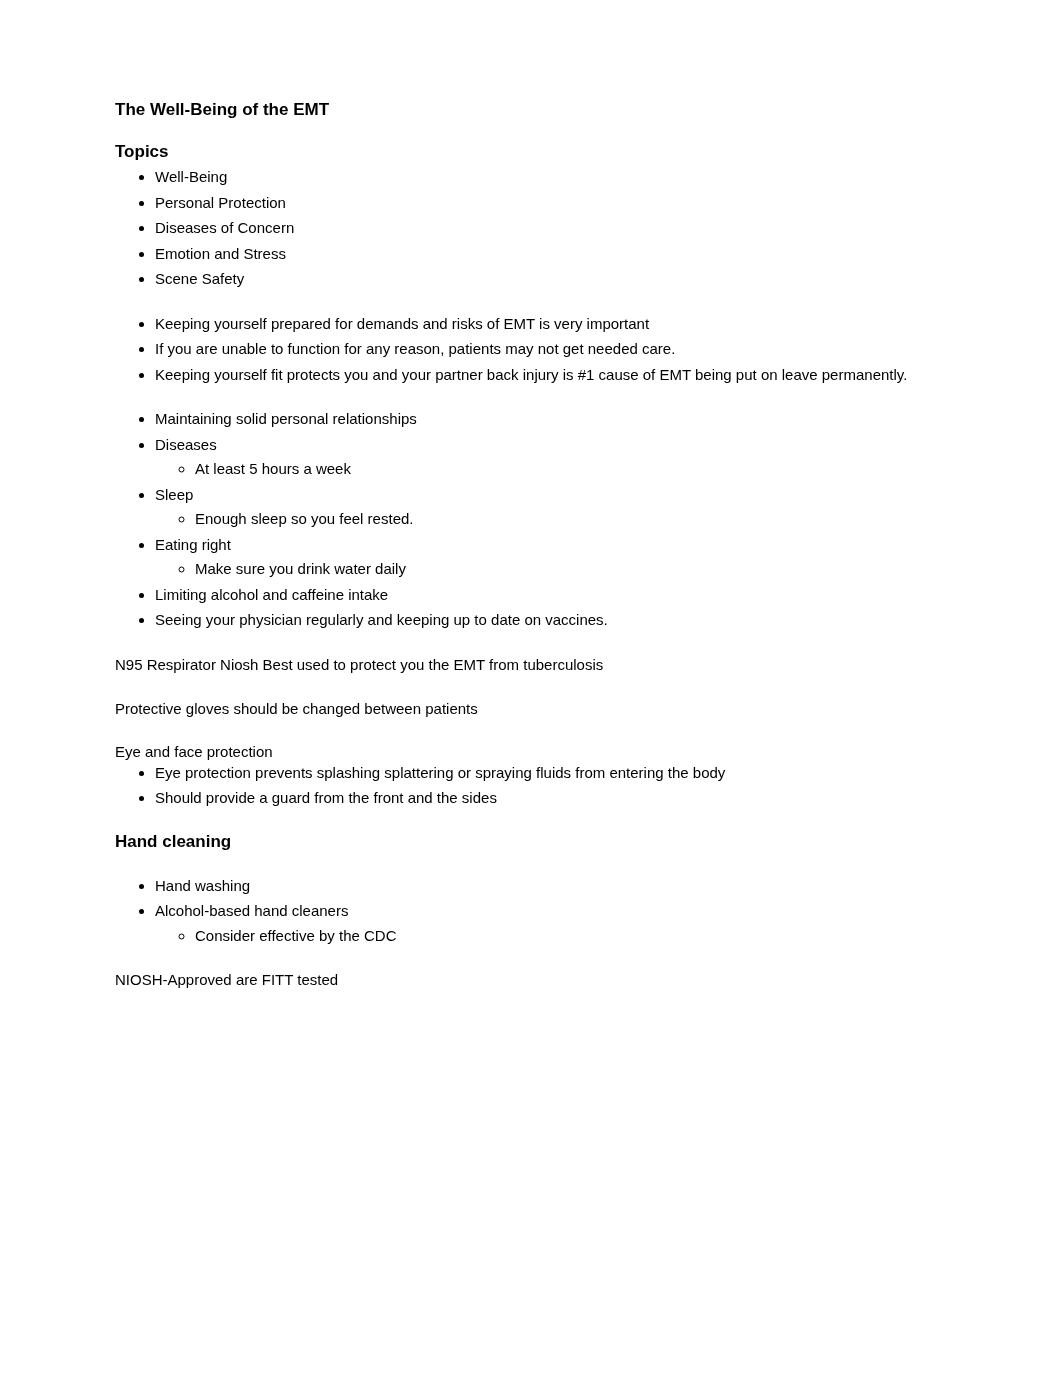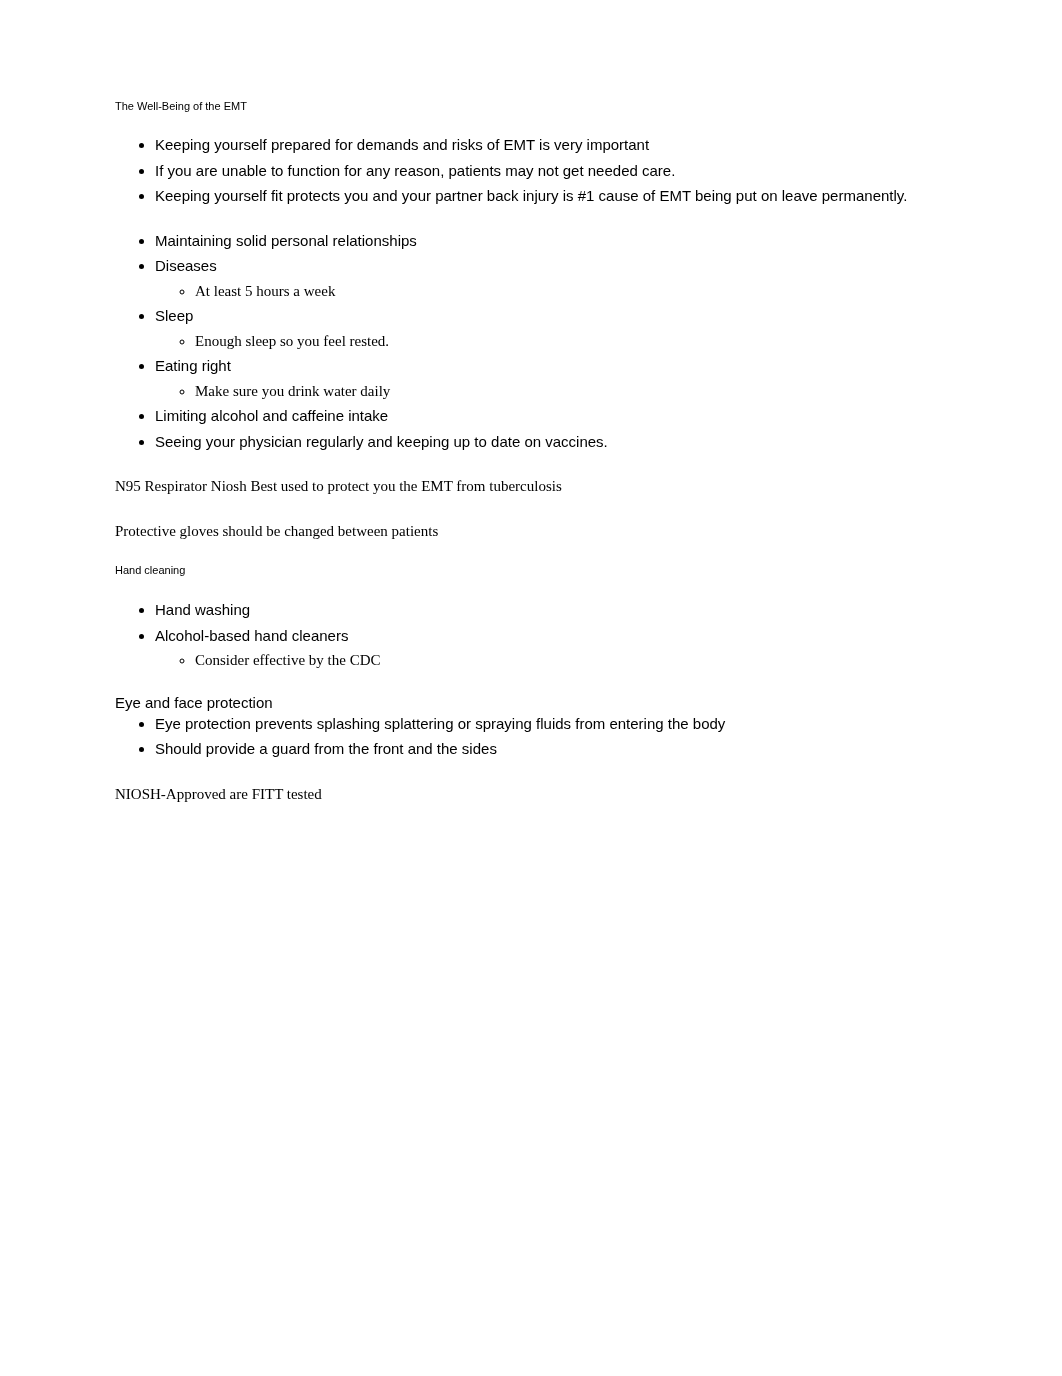--- a/index.html
+++ b/index.html
@@ -20,22 +20,22 @@
     .page-container {
       padding: 100px 115px 100px 115px;
       max-width: 1062px;
     }
 
     .section {
       margin-bottom: 22px;
     }
 
     .heading {
-      font-weight: normal;
-      font-size: 11px;
+      font-weight: bold;
+      font-size: 17px;
       margin-bottom: 4px;
     }
 
     ul.bullet-list {
       list-style-type: disc;
       padding-left: 40px;
       margin-top: 2px;
     }
 
     ul.bullet-list li {
@@ -46,43 +46,51 @@
     ul.circle-list {
       list-style-type: circle;
       padding-left: 40px;
       margin-top: 2px;
       margin-bottom: 2px;
     }
 
     ul.circle-list li {
       margin-bottom: 3px;
       line-height: 1.5;
-      font-family: Liberation Serif, serif;
     }
 
     .standalone-text {
       margin-bottom: 22px;
       line-height: 1.5;
-      font-family: Liberation Serif, serif;
     }
 
     .inline-section-label {
       font-weight: normal;
       display: inline;
     }
   </style>
 </head>
 <body>
 
 <div class="page-container">
 
   <div class="section">
     <p class="heading">The Well-Being of the EMT</p>
   </div>
 
+  <div class="section">
+    <p class="heading">Topics</p>
+    <ul class="bullet-list">
+      <li><span>Well-Being</span></li>
+      <li><span>Personal Protection</span></li>
+      <li><span>Diseases of Concern</span></li>
+      <li><span>Emotion and Stress</span></li>
+      <li><span>Scene Safety</span></li>
+    </ul>
+  </div>
 
   <div class="section">
     <ul class="bullet-list">
       <li><span>Keeping yourself prepared for demands and risks of EMT is very important</span></li>
       <li><span>If you are unable to function for any reason, patients may not get needed care.</span></li>
       <li><span>Keeping yourself fit protects you and your partner back injury is #1 cause of EMT being put on leave permanently.</span></li>
     </ul>
   </div>
 
   <div class="section">
@@ -114,38 +122,38 @@
 
   <div class="standalone-text">
     <p>N95 Respirator Niosh Best used to protect you the EMT from tuberculosis</p>
   </div>
 
   <div class="standalone-text">
     <p>Protective gloves should be changed between patients</p>
   </div>
 
   <div class="section">
+    <span class="inline-section-label">Eye and face protection</span>
+    <ul class="bullet-list">
+      <li><span>Eye protection prevents splashing splattering or spraying fluids from entering the body</span></li>
+      <li><span>Should provide a guard from the front and the sides</span></li>
+    </ul>
+  </div>
+
+  <div class="section">
     <p class="heading">Hand cleaning</p>
     <br>
     <ul class="bullet-list">
       <li><span>Hand washing</span></li>
       <li>
         <span>Alcohol-based hand cleaners</span>
         <ul class="circle-list">
           <li><span>Consider effective by the CDC</span></li>
         </ul>
       </li>
     </ul>
   </div>
 
-  <div class="section">
-    <span class="inline-section-label">Eye and face protection</span>
-    <ul class="bullet-list">
-      <li><span>Eye protection prevents splashing splattering or spraying fluids from entering the body</span></li>
-      <li><span>Should provide a guard from the front and the sides</span></li>
-    </ul>
-  </div>
-
   <div class="standalone-text">
     <p>NIOSH-Approved are FITT tested</p>
   </div>
 
 </div>
 
 </body></html>

